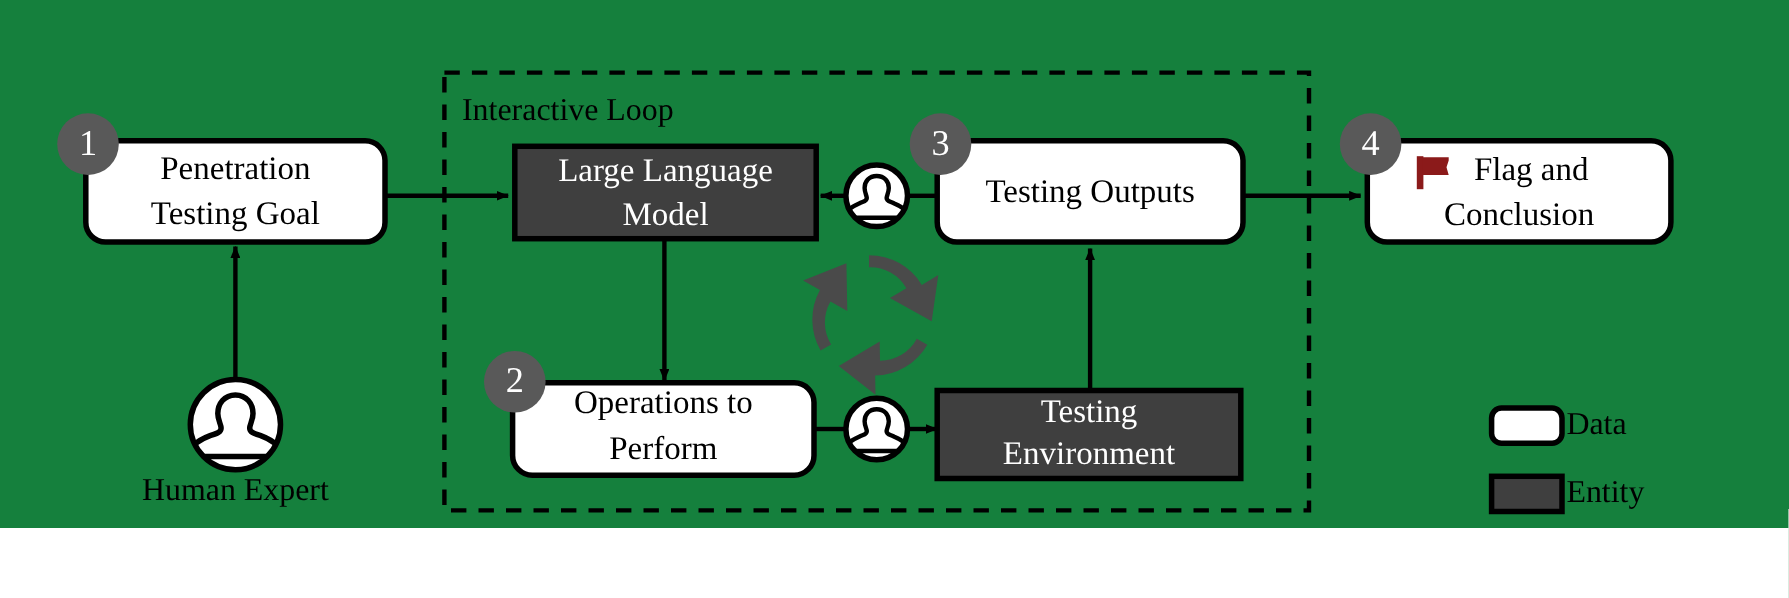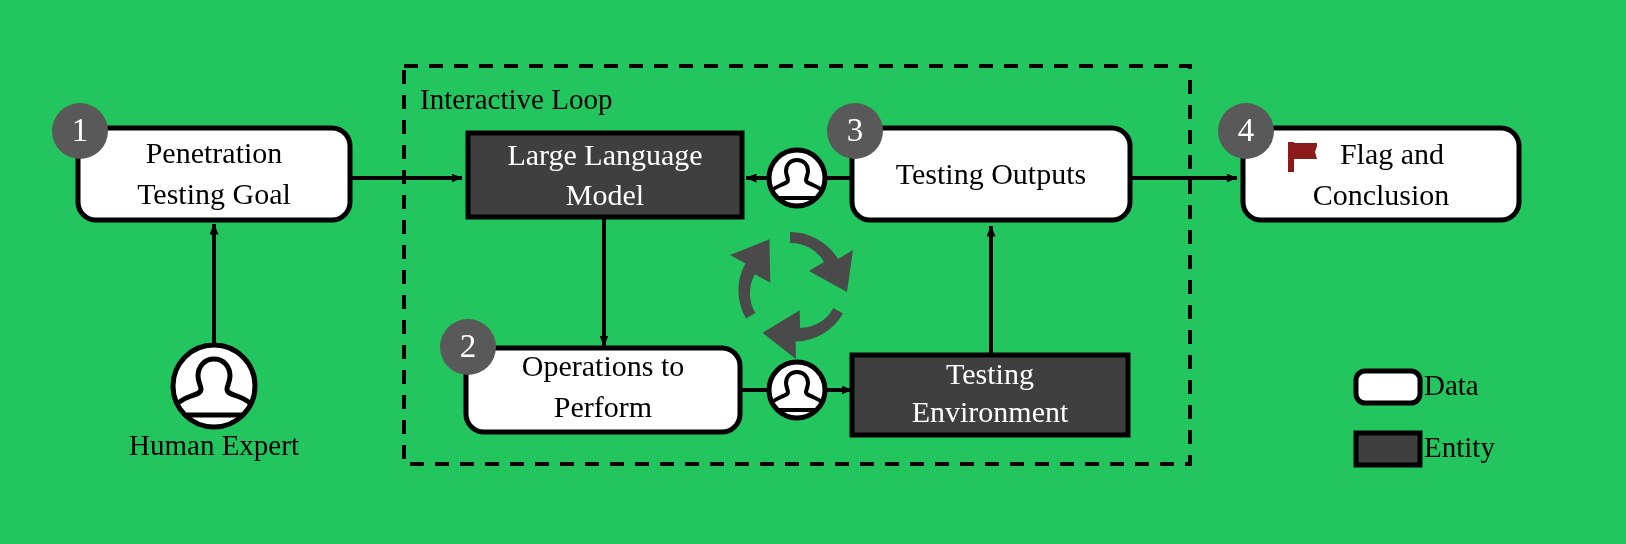--- a/index.html
+++ b/index.html
@@ -9,22 +9,22 @@
   }
   body {
     width: 1626px;
     height: 544px;
     font-family: "Liberation Serif", serif;
     overflow: hidden;
   }
   #diagram-root {
     position: relative;
     width: 1626px;
-    height: 544px;
-    background: #22c55e;
+    height: 480px;
+    background: #15803d;
   }
   svg#diagram-svg {
     position: absolute;
     top: 0;
     left: 0;
     width: 1626px;
     height: 544px;
   }
   .box-label {
     font-family: "Liberation Serif", serif;

